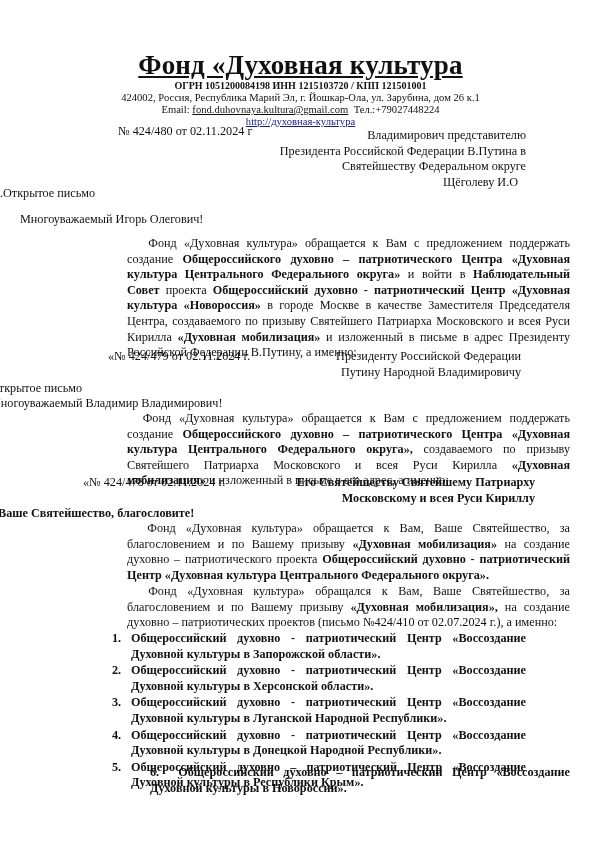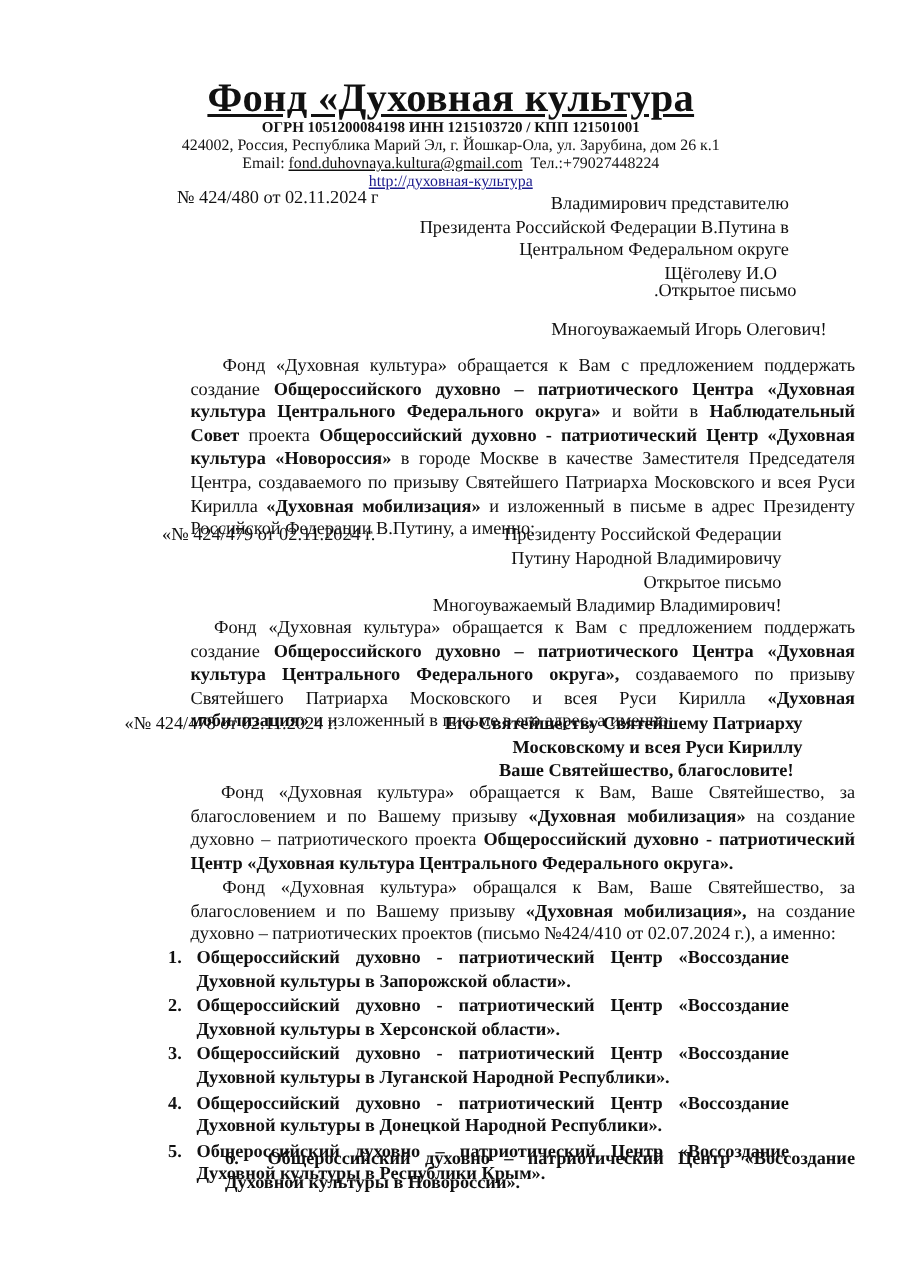--- a/index.html
+++ b/index.html
@@ -9,21 +9,21 @@
   .title { position:absolute; left:0; width:601px; top:58px; text-align:center;
            font-size:27px; font-weight:bold; text-decoration:underline; letter-spacing:0.2px; }
   .reg { position:absolute; left:0; width:601px; top:80px; text-align:center; font-size:10px; line-height:12px;font-weight:bold; }
   .addr { position:absolute; left:0; width:601px; top:92px; text-align:center; font-size:10.6px; line-height:12px; }
   .mail { position:absolute; left:0; width:601px; top:104px; text-align:center; font-size:10.6px; line-height:12px; }
   .mail a, .site a { color:#1a1a8c; text-decoration:underline; }
   .mail .em { color:#111; }
   .site { position:absolute; left:0; width:601px; top:116px; text-align:center; font-size:10.6px; line-height:12px; }
   .abs { position:absolute; white-space:nowrap; }
   .right { text-align:right; }
-  .center { position:absolute; left:0; width:531px; text-align:right; }
+  .center { position:absolute; left:0; width:531px; text-align:left; }
   .para { position:absolute; left:83px; width:443px; text-align:justify;margin-left:44px; }
   .para p { margin:0; text-align:justify; text-align-last:left; }
   .b { font-weight:bold; }
   ol.list { position:absolute; left:83px; width:443px; margin:0; padding:0; list-style:none; }
   ol.list li { position:relative; padding-left:26px; font-weight:bold; text-align:justify; text-align-last:left; margin-bottom:1px; }
   ol.list li .num { position:absolute; left:7px; top:0; }
 </style>
 </head>
 <body>
 
@@ -38,21 +38,21 @@
     <span>Тел.:+79027448224</span>
   </div>
   <div class="site">
     <a>http://духовная-культура</a>
   </div>
 
   <div class="abs" style="left:118px; top:124px;">№ 424/480 от 02.11.2024 г</div>
   <div class="abs right" style="right:75px; top:128px; width:320px;">
     <div>Владимирович представителю</div>
     <div>Президента Российской Федерации В.Путина в</div>
-    <div>Центральном Федеральном округе</div>
+    <div>Святейшеству Федеральном округе</div>
     <div style="padding-right:8px;">Щёголеву И.О</div>
   </div>
 
   <div class="center" style="top:186px;">.Открытое письмо</div>
   <div class="center" style="top:212px; left:20px;">Многоуважаемый   Игорь Олегович!</div>
 
   <div class="para" style="top:236px;">
     <p>&nbsp;&nbsp;&nbsp;<span>Фонд «Духовная культура» обращается к Вам с предложением поддержать создание </span><span class="b">Общероссийского духовно – патриотического Центра «Духовная культура Центрального  Федерального округа»</span><span> и войти в </span><span class="b">Наблюдательный Совет</span><span> проекта </span><span class="b">Общероссийский духовно - патриотический Центр «Духовная культура «Новороссия»</span><span> в городе Москве в качестве Заместителя Председателя Центра, создаваемого  по призыву Святейшего Патриарха Московского и всея Руси Кирилла </span><span class="b">«Духовная мобилизация»</span><span> и изложенный в письме в адрес Президенту Российской Федерации В.Путину, а именно:</span></p>
   </div>
 

